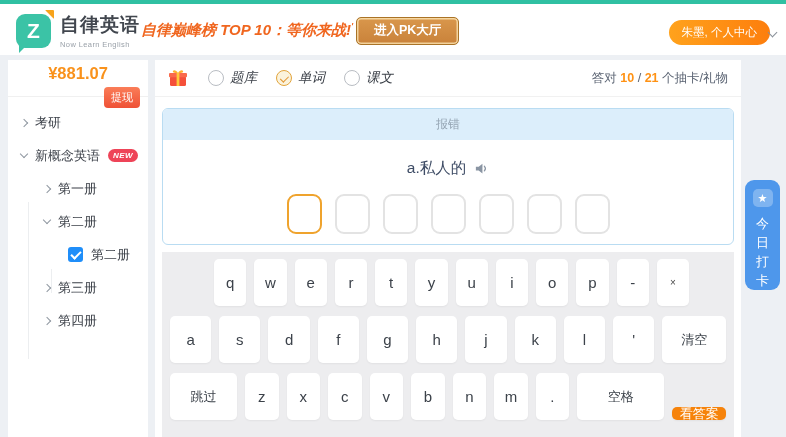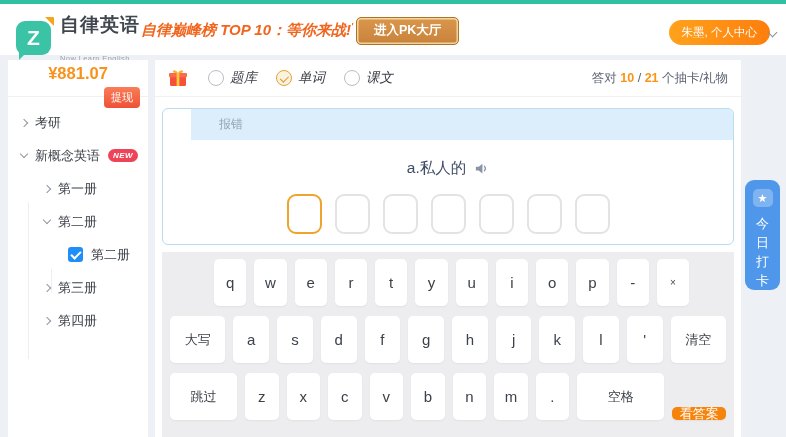--- a/index.html
+++ b/index.html
@@ -9,21 +9,21 @@
   
   .header { position:absolute; top:0; left:0; right:0; height:55px; background:#fff; border-top:4px solid #30c0a2; }
   .logo { position:absolute; left:16px; top:8px; display:flex; align-items:center; gap:9px; }
   .logo-bubble { position:relative; width:35px; height:34px; background:#3bc3a6; border-radius:9px;
     display:flex; align-items:center; justify-content:center; color:#fff; font-size:21px; font-weight:800; }
   .logo-bubble::after { content:''; position:absolute; right:-3px; top:-4px; width:0; height:0;
     border-left:9px solid transparent; border-top:9px solid #f7a31b; border-radius:1px; }
   .logo-bubble::before { content:''; position:absolute; left:3px; bottom:-5px; width:0; height:0;
     border:5px solid transparent; border-top-color:#3bc3a6; border-left-color:#3bc3a6; }
   .logo-title { font-size:19px; font-weight:800; color:#41464e; letter-spacing:1px; }
-  .logo-sub { font-size:7.5px; color:#9aa1a9; margin-top:16px; letter-spacing:.4px; }
+  .logo-sub { font-size:7.5px; color:#9aa1a9; margin-top:2px; letter-spacing:.4px; }
   .promo { position:absolute; left:141px; top:17px; color:#f0661f; font-size:15px; font-weight:800; font-style:italic; white-space:nowrap; }
   .promo sup { font-size:9px; }
   .pk-btn { position:absolute; left:356px; top:13px; height:28px; padding:0 17px; background:linear-gradient(180deg,#d9974c,#c9823a);
     border:1.5px solid #aa7326; box-shadow:inset 0 0 0 1.5px rgba(255,236,190,.75); border-radius:5px;
     color:#fff; font-size:12.5px; font-weight:bold; line-height:25px; cursor:pointer; }
   .user-pill { position:absolute; right:16px; top:16px; height:25px; padding:0 13px; border-radius:13px;
     background:linear-gradient(90deg,#ffa21c,#fd7e0d); color:#fff; font-size:11.5px; line-height:25px; cursor:pointer; }
   .hdr-chev { position:absolute; right:10px; top:25px; width:7px; height:7px;
     border-right:1.5px solid #8a9099; border-bottom:1.5px solid #8a9099; transform:rotate(45deg); cursor:pointer; }
 
@@ -51,21 +51,21 @@
   .tabs { display:flex; gap:19px; margin-left:20px; }
   .radio-item { display:flex; align-items:center; gap:6px; cursor:pointer; font-size:13.5px; color:#3a3f47;font-style:italic; }
   .radio { position:relative; width:16px; height:16px; border:1.5px solid #b9bdc3; border-radius:50%; background:#fff; flex:none; }
   .radio.checked { border-color:#e2a43c; background:#fbf3dc; }
   .radio.checked::after { content:''; position:absolute; left:5px; top:2.5px; width:3.5px; height:7px;
     border:solid #e2952f; border-width:0 1.8px 1.8px 0; transform:rotate(45deg); }
   .score { margin-left:auto; font-size:12.5px; color:#5a6372; }
   .score b { color:#ff9214; font-weight:bold; }
 
   .quiz-card { margin:11px 7px 0; height:137px; border:1px solid #b9dcf2; border-radius:6px; overflow:hidden; background:#fff; }
-  .quiz-header { height:31px; background:#dceefb; display:flex; justify-content:flex-start; align-items:center; padding:0 28px;margin-left:28px; }
+  .quiz-header { height:31px; background:#dceefb; display:flex; justify-content:center; align-items:center; padding:0 4px; }
   .report-link { color:#94a4b2; font-size:12px; cursor:pointer; }
   .word-line { display:flex; justify-content:center; align-items:center; gap:8px; margin-top:18px;
     font-size:15.5px; color:#3f4d66; }
   .speaker { width:15px; height:15px; cursor:pointer; }
   .letter-boxes { display:flex; justify-content:center; gap:13px; margin-top:15px; }
   .letter-box { width:35px; height:40px; border:2px solid #e3e3e3; border-radius:9px; background:#fff; cursor:pointer; }
   .letter-box.active { border-color:#efa32d; }
 
   .keyboard { position:absolute; left:7px; right:7px; top:192px; bottom:0; background:#ededef; padding-top:7px; }
   .kb-row { display:flex; gap:8px; padding:0 8px; margin-bottom:10px; height:47px; }
@@ -211,21 +211,20 @@
         <div class="key">t</div>
         <div class="key">y</div>
         <div class="key">u</div>
         <div class="key">i</div>
         <div class="key">o</div>
         <div class="key">p</div>
         <div class="key">-</div>
         <div class="key key-small">×</div>
       </div>
       <div class="kb-row">
-        <div class="key key-cn" style="flex: 1.55 1 0%;">大写</div>
         <div class="key">a</div>
         <div class="key">s</div>
         <div class="key">d</div>
         <div class="key">f</div>
         <div class="key">g</div>
         <div class="key">h</div>
         <div class="key">j</div>
         <div class="key">k</div>
         <div class="key">l</div>
         <div class="key">'</div>

